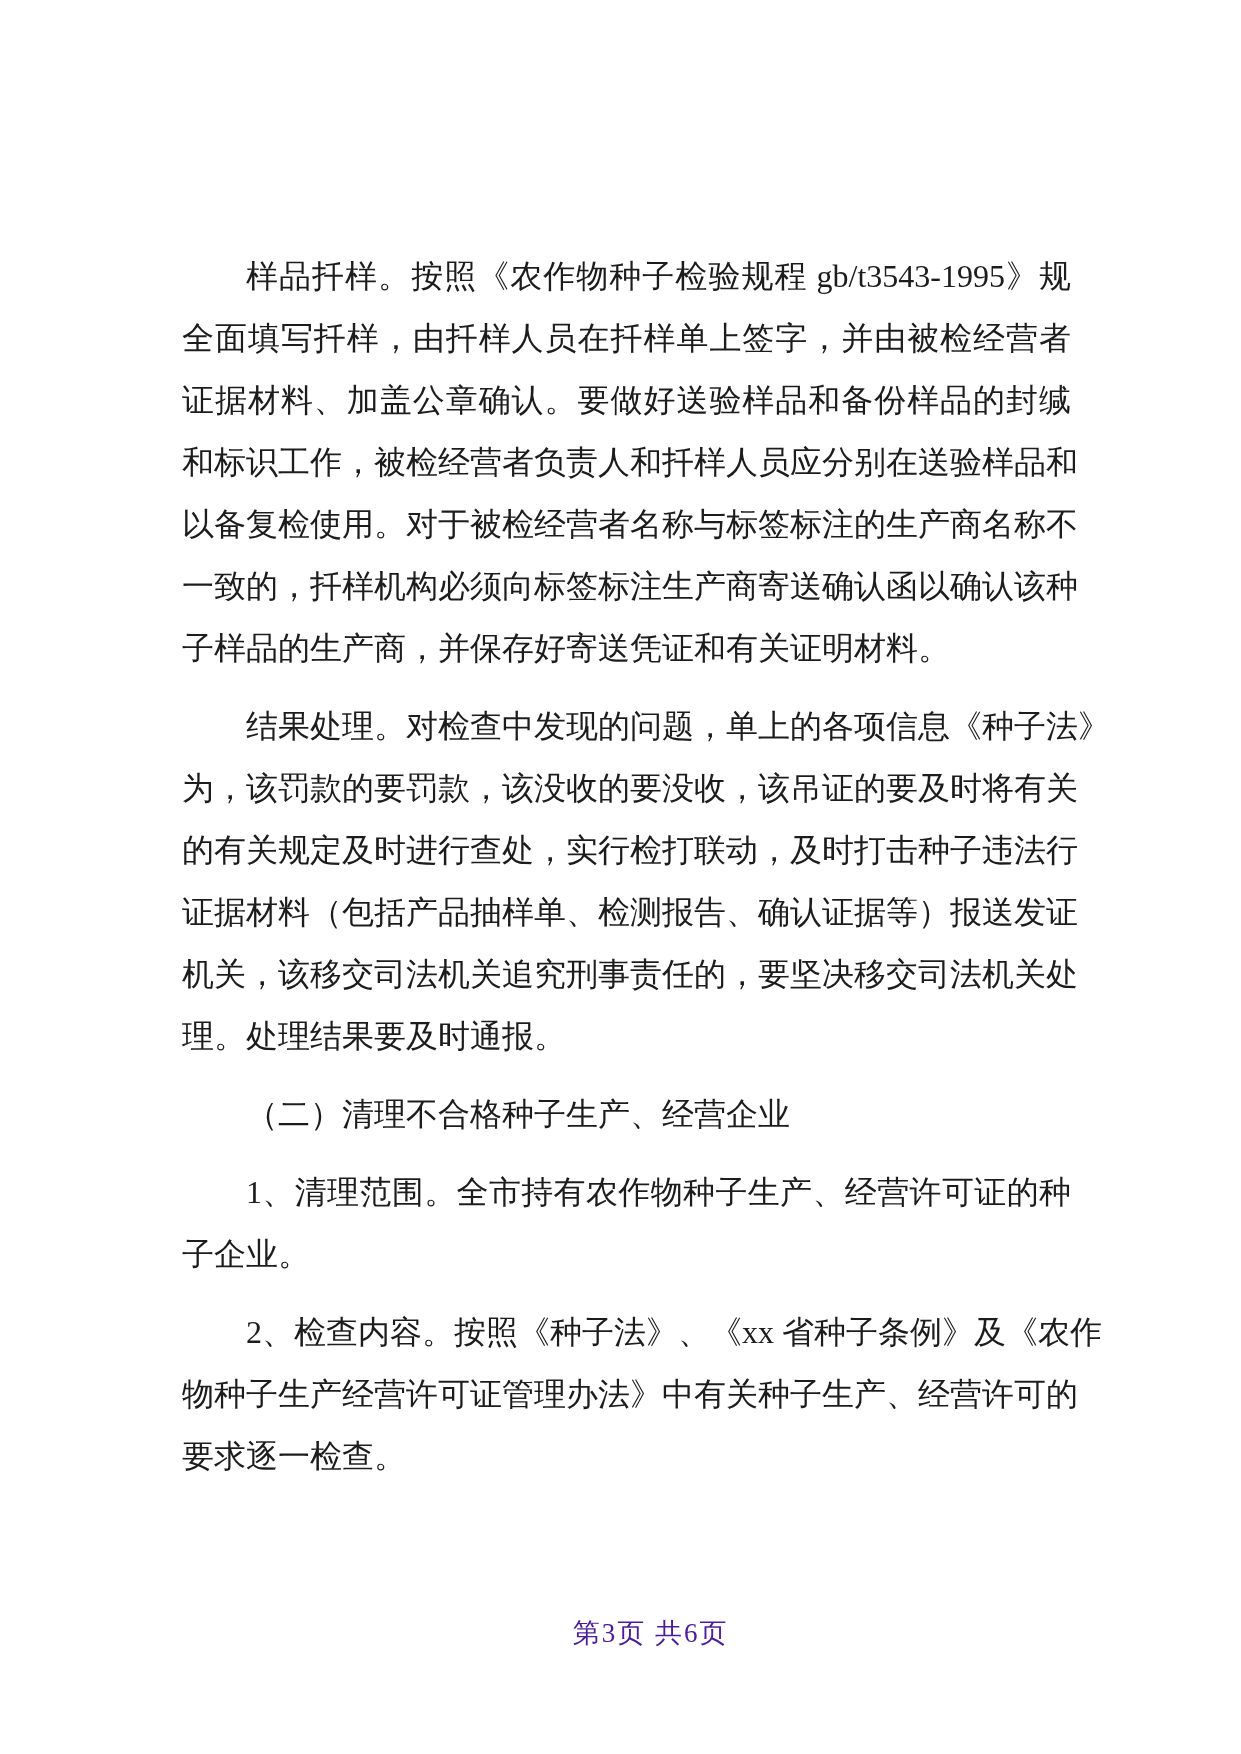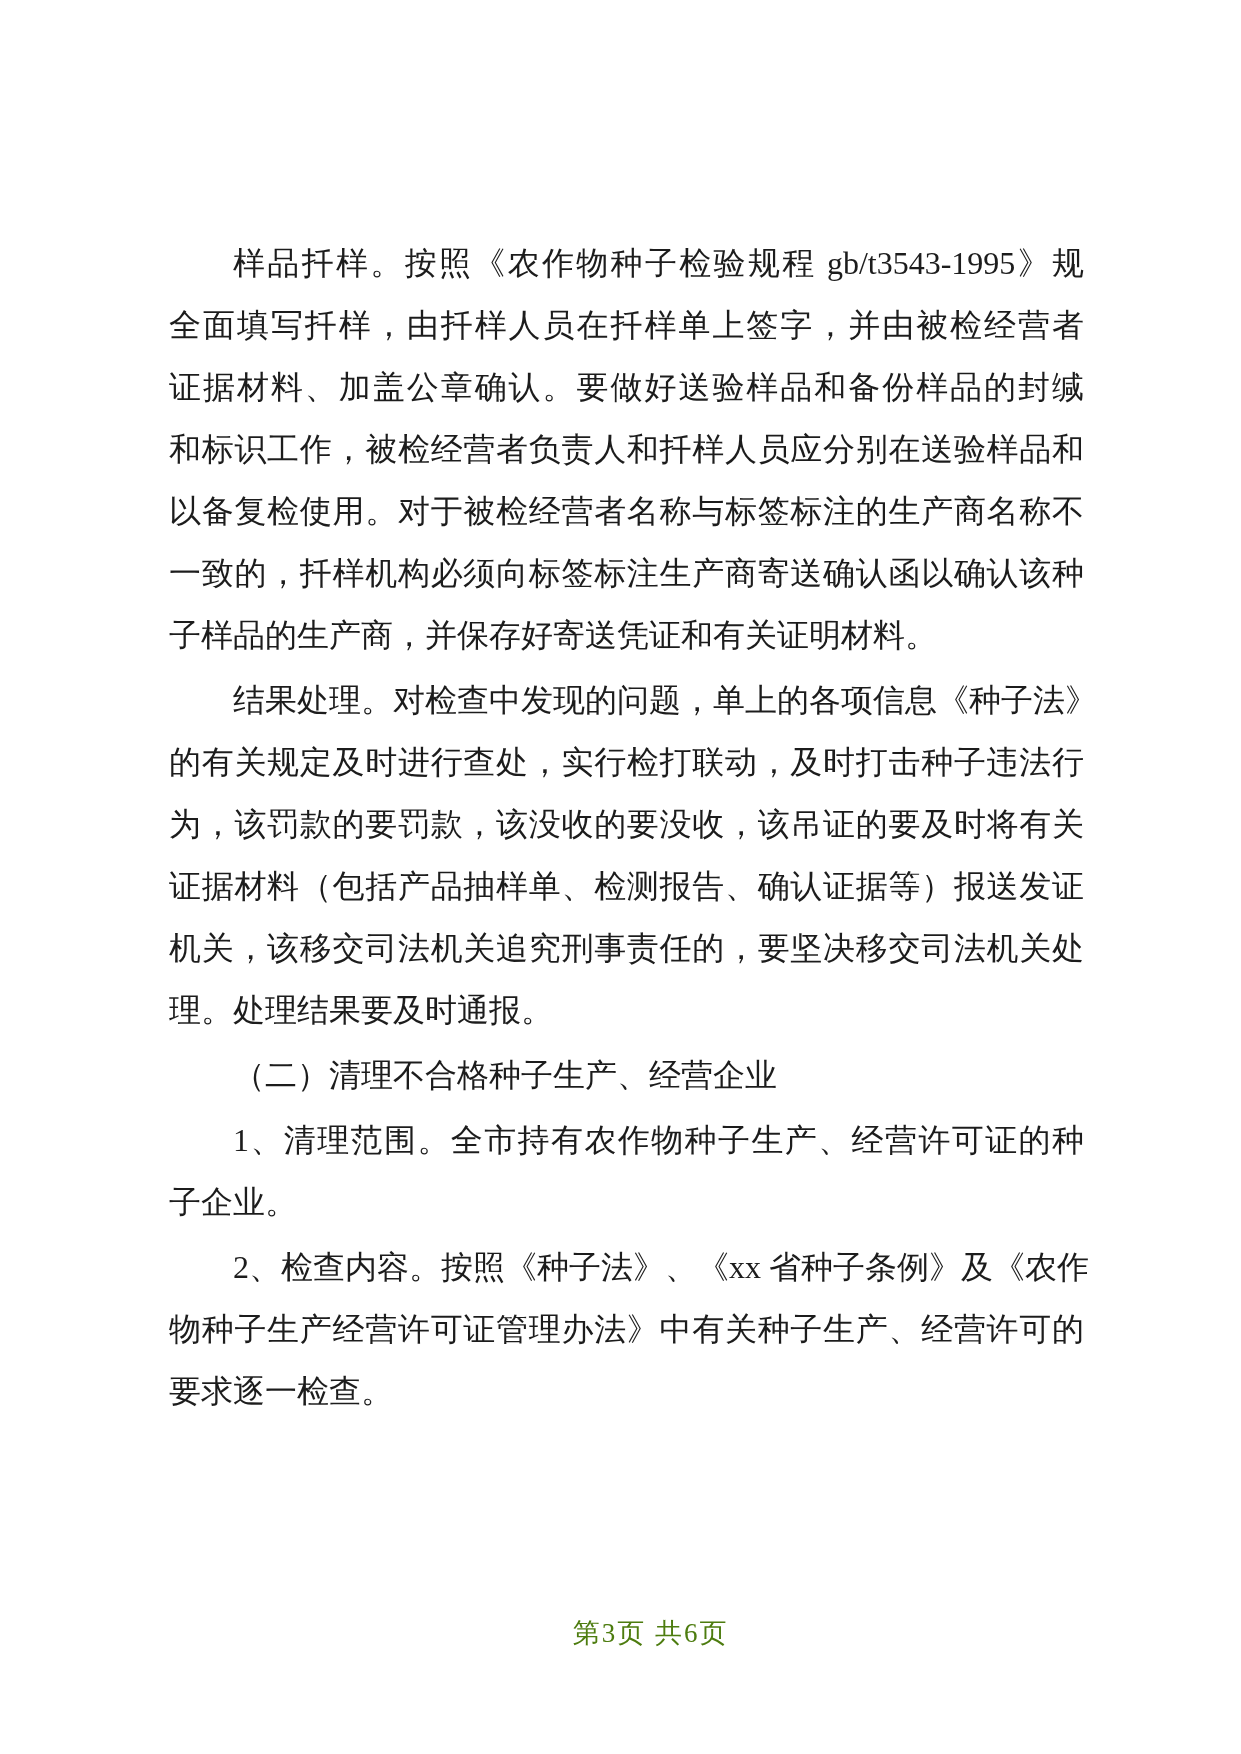--- a/index.html
+++ b/index.html
@@ -23,21 +23,21 @@
   .content {
     position: absolute;
     top: 229px;
     left: 166px;
     width: 921px;
     font-size: 32px;
     line-height: 62px;
     font-weight: 400;
   }
   .paragraph {
-    margin: 3px;
+    margin: 16px;
     padding: 0;
   }
   .line {
     text-align: justify;
     text-align-last: justify;
     white-space: nowrap;
   }
   .line.para-last {
     text-align-last: left;
     white-space: normal;
@@ -46,21 +46,21 @@
     text-indent: 2em;
   }
   .footer {
     position: absolute;
     top: 1602px;
     left: 0;
     width: 100%;
     text-align: center;
     font-size: 27px;
     line-height: 62px;
-    color: #4d7c0f;
+    color: #4c1d95;
   }
   .footer-text {
     position: relative;
     left: 30px;
     letter-spacing: 2px;
   }
 </style>
 </head>
 <body>
 
@@ -70,22 +70,22 @@
         <div class="line para-first">样品扦样。按照《农作物种子检验规程 gb/t3543-1995》规</div>
         <div class="line">全面填写扦样，由扦样人员在扦样单上签字，并由被检经营者</div>
         <div class="line">证据材料、加盖公章确认。要做好送验样品和备份样品的封缄</div>
         <div class="line">和标识工作，被检经营者负责人和扦样人员应分别在送验样品和</div>
         <div class="line">以备复检使用。对于被检经营者名称与标签标注的生产商名称不</div>
         <div class="line">一致的，扦样机构必须向标签标注生产商寄送确认函以确认该种</div>
         <div class="line para-last">子样品的生产商，并保存好寄送凭证和有关证明材料。</div>
       </div>
       <div class="paragraph">
         <div class="line para-first">结果处理。对检查中发现的问题，单上的各项信息《种子法》</div>
+        <div class="line">为，该罚款的要罚款，该没收的要没收，该吊证的要及时将有关</div>
         <div class="line">的有关规定及时进行查处，实行检打联动，及时打击种子违法行</div>
-        <div class="line">为，该罚款的要罚款，该没收的要没收，该吊证的要及时将有关</div>
         <div class="line">证据材料（包括产品抽样单、检测报告、确认证据等）报送发证</div>
         <div class="line">机关，该移交司法机关追究刑事责任的，要坚决移交司法机关处</div>
         <div class="line para-last">理。处理结果要及时通报。</div>
       </div>
       <div class="paragraph">
         <div class="line para-first para-last">（二）清理不合格种子生产、经营企业</div>
       </div>
       <div class="paragraph">
         <div class="line para-first">1、清理范围。全市持有农作物种子生产、经营许可证的种</div>
         <div class="line para-last">子企业。</div>

